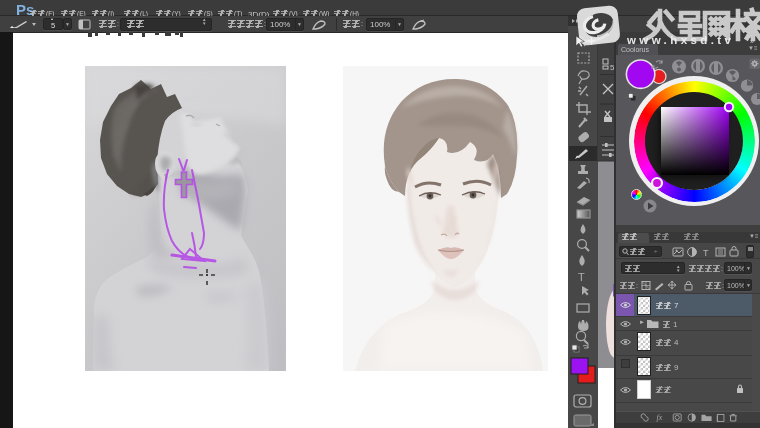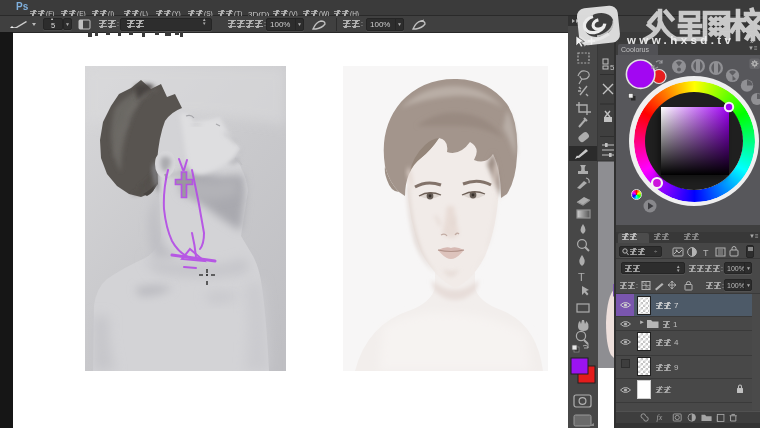--- a/index.html
+++ b/index.html
@@ -11,21 +11,21 @@
  linear-gradient(currentColor,currentColor) 0 52%/88% 12% no-repeat,
  linear-gradient(currentColor,currentColor) 0 96%/100% 12% no-repeat,
  linear-gradient(currentColor,currentColor) 46% 0/12% 100% no-repeat,
  linear-gradient(115deg,transparent 42%,currentColor 42% 56%,transparent 56%) 0 0/100% 100% no-repeat;}
 .mi{position:absolute;top:10px;white-space:nowrap}
 .inset{background:#2d2d2d;border:1px solid #252525;border-radius:2px;box-shadow:0 1px 0 rgba(255,255,255,.07)}
 </style></head>
 <body>
 
 <div class="abs z7" id="menubar" style="left:0;top:0;width:760px;height:16px;background:#3b3b3b;border-bottom:1px solid #2a2a2a;color:#c9c9c9;font-size:6.5px">
- <span class="abs" style="left:16px;top:1px;font-size:10px;font-weight:bold;color:#7fb0de;letter-spacing:0">Ps</span>
+ <span class="abs" style="left:16px;top:1px;font-size:15px;font-weight:bold;color:#7fb0de;letter-spacing:0">Ps</span>
  <span class="abs mi" style="left:30px"><i class="zh"></i><i class="zh"></i>(F)</span>
  <span class="abs mi" style="left:61px"><i class="zh"></i><i class="zh"></i>(E)</span>
  <span class="abs mi" style="left:92px"><i class="zh"></i><i class="zh"></i>(I)</span>
  <span class="abs mi" style="left:124px"><i class="zh"></i><i class="zh"></i>(L)</span>
  <span class="abs mi" style="left:156px"><i class="zh"></i><i class="zh"></i>(Y)</span>
  <span class="abs mi" style="left:188px"><i class="zh"></i><i class="zh"></i>(S)</span>
  <span class="abs mi" style="left:218px"><i class="zh"></i><i class="zh"></i>(T)</span>
  <span class="abs mi" style="left:248px;font-size:8px">3D(D)</span>
  <span class="abs mi" style="left:273px"><i class="zh"></i><i class="zh"></i>(V)</span>
  <span class="abs mi" style="left:303px"><i class="zh"></i><i class="zh"></i>(W)</span>

